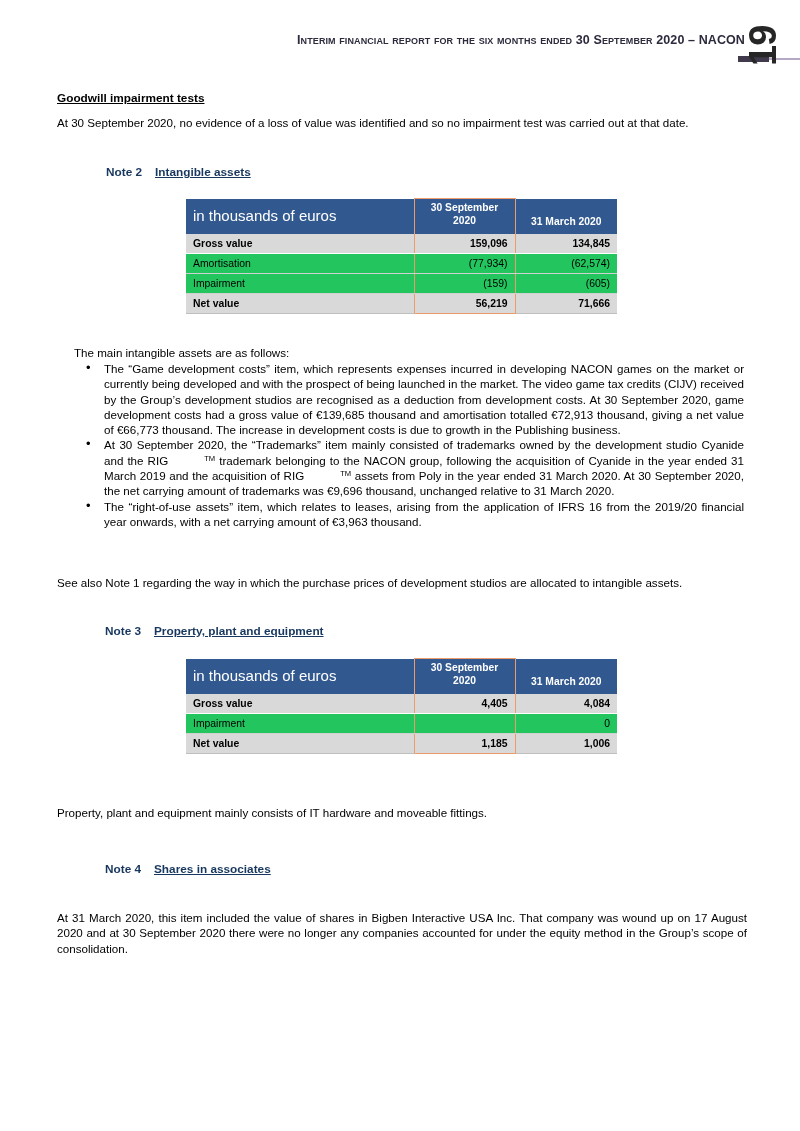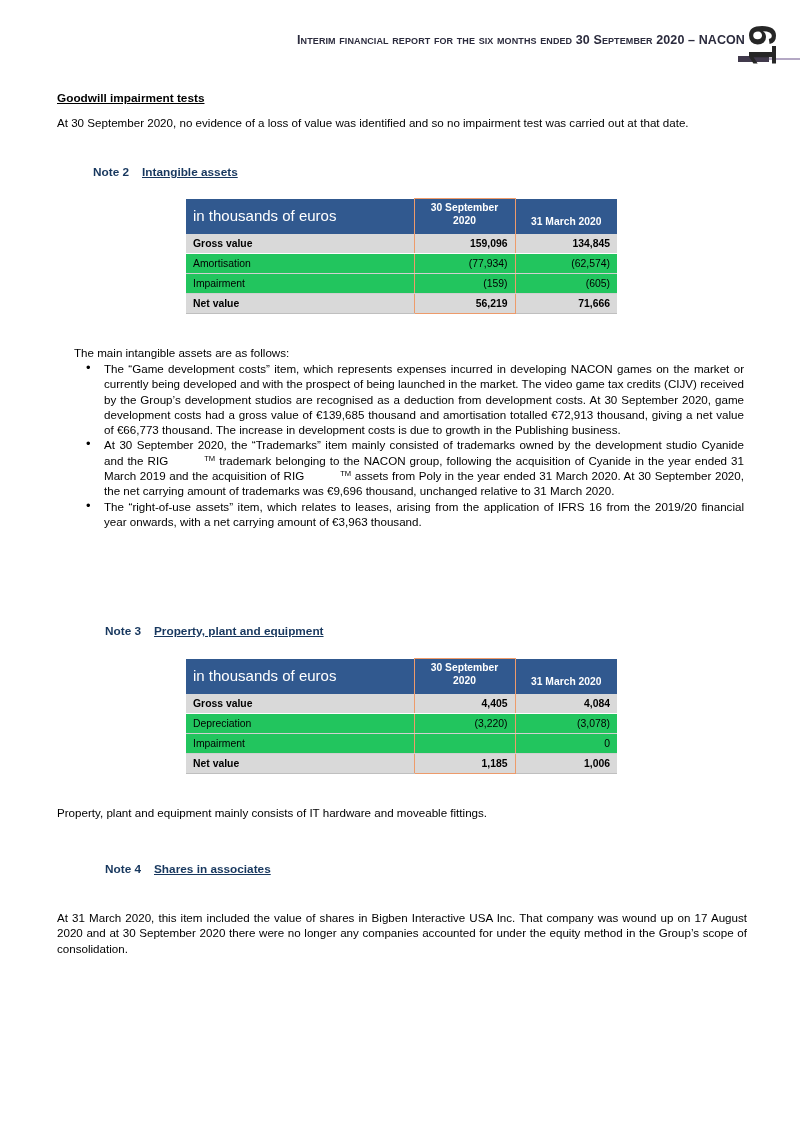--- a/index.html
+++ b/index.html
@@ -204,21 +204,21 @@
 
   <div class="page-tab">
     <div class="rule-dark"></div>
     <div class="rule-light"></div>
     <div class="page-num">19</div>
   </div>
 
   <div class="tx heading-ul" style="left:57px; top:91px; width:400px;">Goodwill impairment tests</div>
   <div class="tx" style="left:57px; top:115px; width:690px;">At 30 September 2020, no evidence of a loss of value was identified and so no impairment test was carried out at that date.</div>
 
-  <div class="note-head" style="left:93px; top:165px;">
+  <div class="note-head" style="left:106px; top:165px;">
     <span class="note-label">Note 2</span><span class="note-title">Intangible assets</span>
   </div>
 
   <table class="fin-table" style="left:186px; top:198px;">
     <colgroup>
       <col class="c-label">
         <col class="c-cur">
         <col class="c-prev">
     </colgroup>
     <thead>
@@ -265,20 +265,21 @@
     <div class="bullet-row">
       <span class="dot">•</span>
       <span><span>At 30 September 2020, the “Trademarks” item mainly consisted of trademarks owned by the development studio Cyanide and the RIG</span><sup class="tm">TM</sup><span> trademark belonging to the NACON group, following the acquisition of Cyanide in the year ended 31 March 2019 and the acquisition of RIG</span><sup class="tm">TM</sup><span> assets from Poly in the year ended 31 March 2020. At 30 September 2020, the net carrying amount of trademarks was €9,696 thousand, unchanged relative to 31 March 2020.</span></span>
     </div>
     <div class="bullet-row">
       <span class="dot">•</span>
       <span>The “right-of-use assets” item, which relates to leases, arising from the application of IFRS 16 from the 2019/20 financial year onwards, with a net carrying amount of €3,963 thousand.</span>
     </div>
   </div>
 
+  <div class="tx" style="left:57px; top:575px; width:690px;">See also Note 1 regarding the way in which the purchase prices of development studios are allocated to intangible assets.</div>
 
   <div class="note-head" style="left:105px; top:624px;">
     <span class="note-label">Note 3</span><span class="note-title">Property, plant and equipment</span>
   </div>
 
   <table class="fin-table" style="left:186px; top:658px;">
     <colgroup>
       <col class="c-label">
         <col class="c-cur">
         <col class="c-prev">
@@ -293,25 +294,20 @@
         <th class="h-prev">31 March 2020</th>
       </tr>
     </thead>
     <tbody>
       <tr class="shade">
         <td class="lbl">Gross value</td>
         <td class="num hl">4,405</td>
         <td class="num">4,084</td>
       </tr>
       <tr class="plain">
-        <td class="lbl">Depreciation</td>
-        <td class="num hl">(3,220)</td>
-        <td class="num">(3,078)</td>
-      </tr>
-      <tr class="plain">
         <td class="lbl">Impairment</td>
         <td class="num hl"></td>
         <td class="num">0</td>
       </tr>
       <tr class="shade last-row">
         <td class="lbl">Net value</td>
         <td class="num hl">1,185</td>
         <td class="num">1,006</td>
       </tr>
     </tbody>

